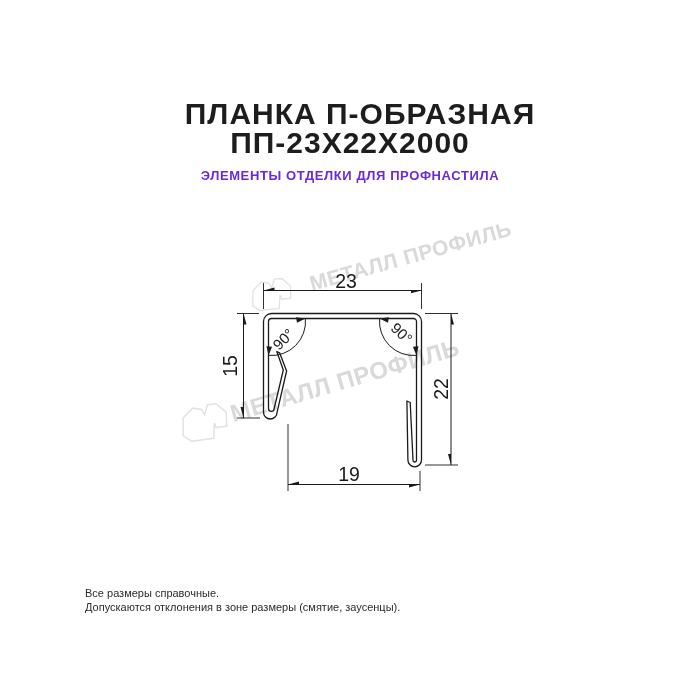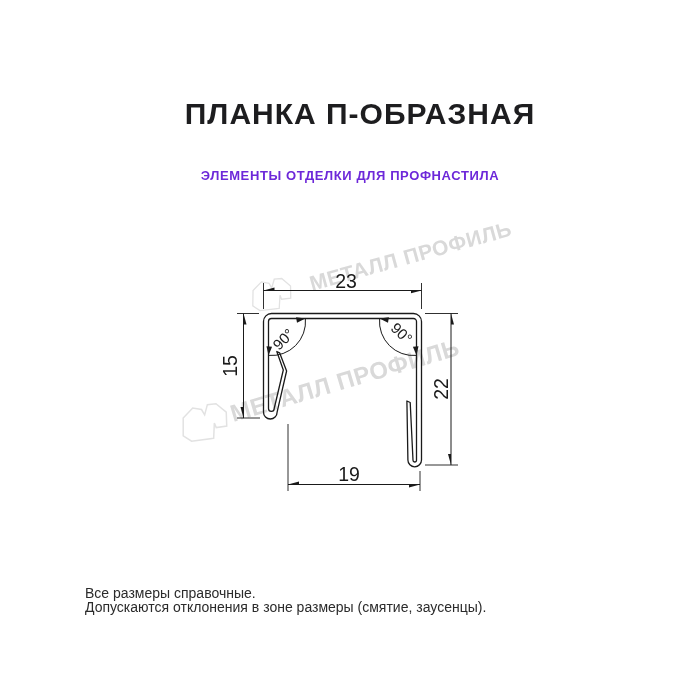--- a/index.html
+++ b/index.html
@@ -34,21 +34,21 @@
   .profile{fill:none;stroke:#1a1a1a;stroke-width:1.3;stroke-linejoin:round;}
   .dim{stroke:#1a1a1a;stroke-width:1;fill:none;}
   .ext{stroke:#1a1a1a;stroke-width:0.9;fill:none;}
   .arc{stroke:#1a1a1a;stroke-width:1;fill:none;}
   .dimtext{fill:#1a1a1a;font-family:"Liberation Sans",sans-serif;font-size:19.5px;}
   .angtext{fill:#1a1a1a;font-family:"Liberation Sans",sans-serif;font-size:15px;}
   .arrowhead{fill:#1a1a1a;stroke:none;}
   
   .footer{
     position:absolute;left:85px;top:586px;z-index:3;
-    font-size:14px;line-height:14px;color:#2b2b2b;
+    font-size:11px;line-height:14px;color:#2b2b2b;
   }
 </style>
 </head>
 <body>
 
 <div class="page">
 
   <div class="wm-band wm-band-1">
     <svg class="wm-logo" width="54" height="33" viewBox="0 0 52 38">
       <polygon points="3,26 8,9 20,2 28,6 29.5,12 35,3 43.5,4.5 51,15.5 47.5,29 37,27.5 36.5,22.5 31.5,37 9.5,33.5"></polygon>
@@ -57,20 +57,21 @@
   </div>
 
   <div class="wm-band wm-band-2">
     <svg class="wm-logo" width="54" height="38" viewBox="0 0 52 38">
       <polygon points="3,26 8,9 20,2 28,6 29.5,12 35,3 43.5,4.5 51,15.5 47.5,29 37,27.5 36.5,22.5 31.5,37 9.5,33.5"></polygon>
     </svg>
     <span>МЕТАЛЛ ПРОФИЛЬ</span>
   </div>
 
   <div class="title title-l1">ПЛАНКА П-ОБРАЗНАЯ</div>
+  <div class="title title-l2">ПП-23Х22Х2000</div>
   <div class="subtitle">ЭЛЕМЕНТЫ ОТДЕЛКИ ДЛЯ ПРОФНАСТИЛА</div>
 
   <svg class="drawing" width="700" height="700" viewBox="0 0 700 700">
     <defs>
       <marker id="arr" markerWidth="12" markerHeight="8" refX="11" refY="0" orient="auto-start-reverse" markerUnits="userSpaceOnUse">
         <path d="M0,-3 L11,0 L0,3 Z" fill="#1a1a1a"></path>
       </marker>
     </defs>
 
     <path class="profile" d="

